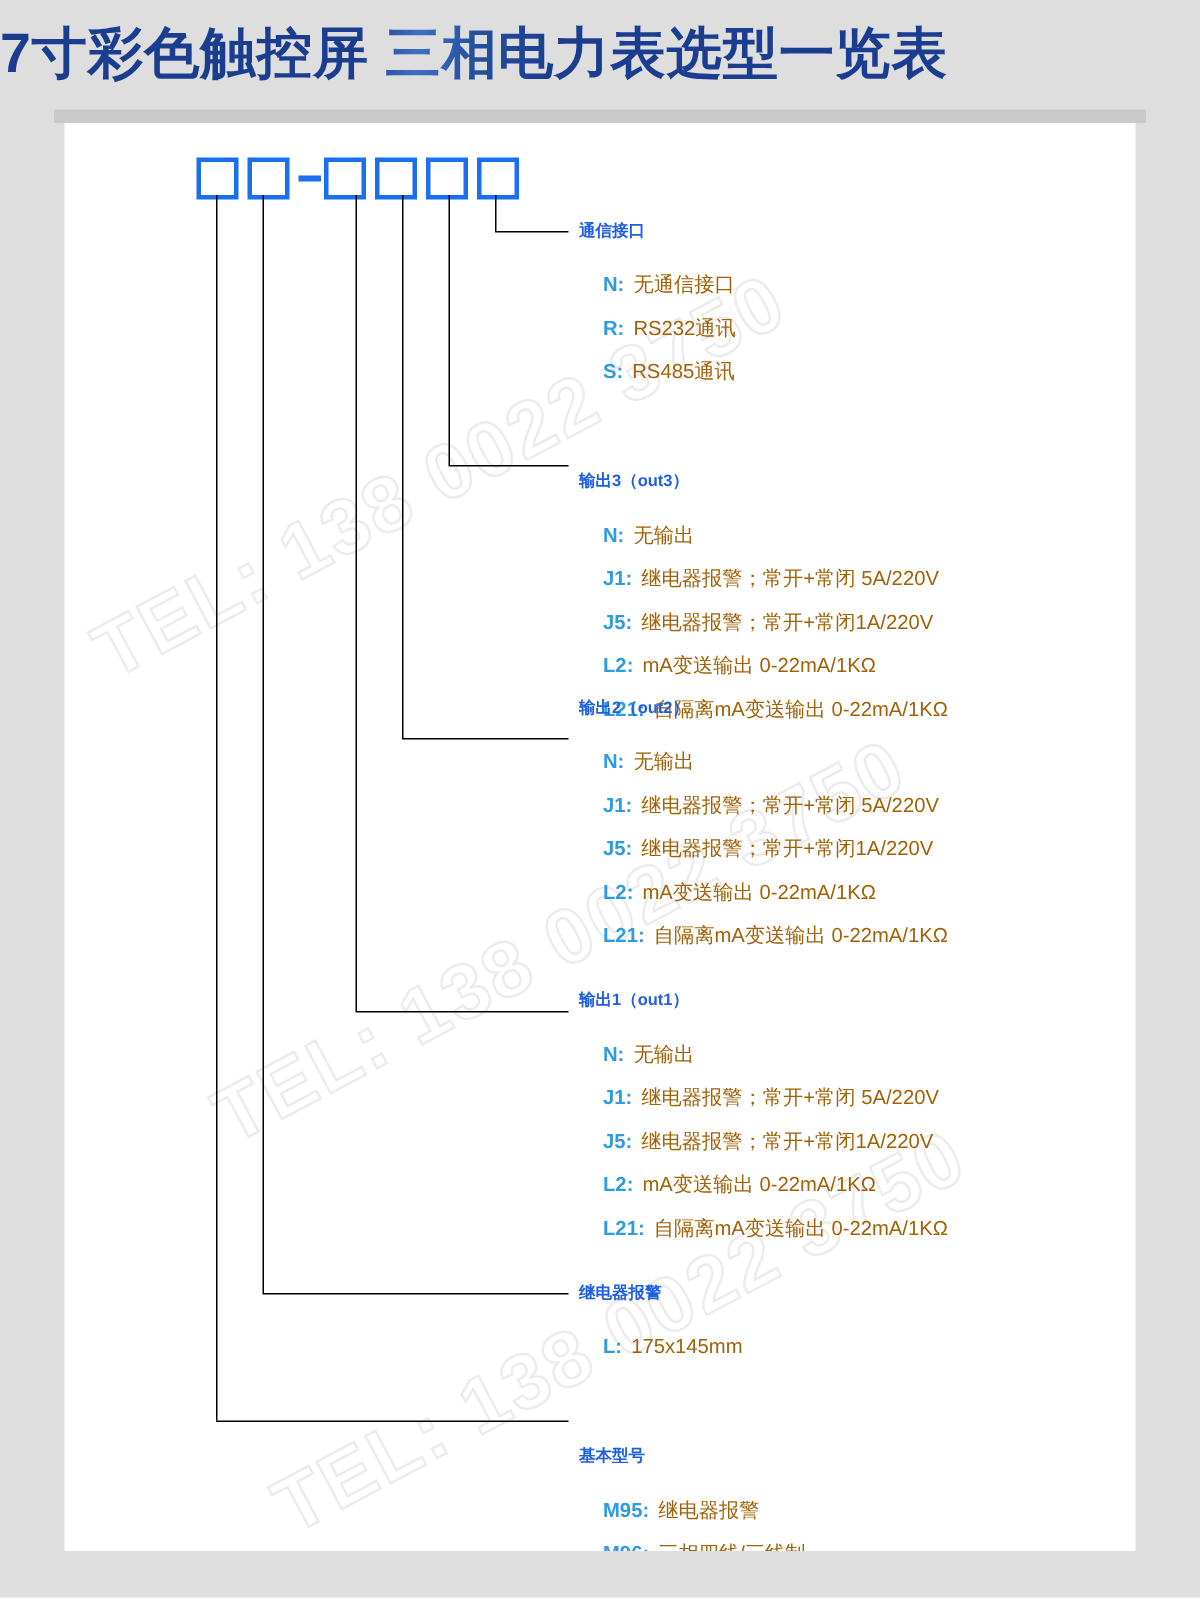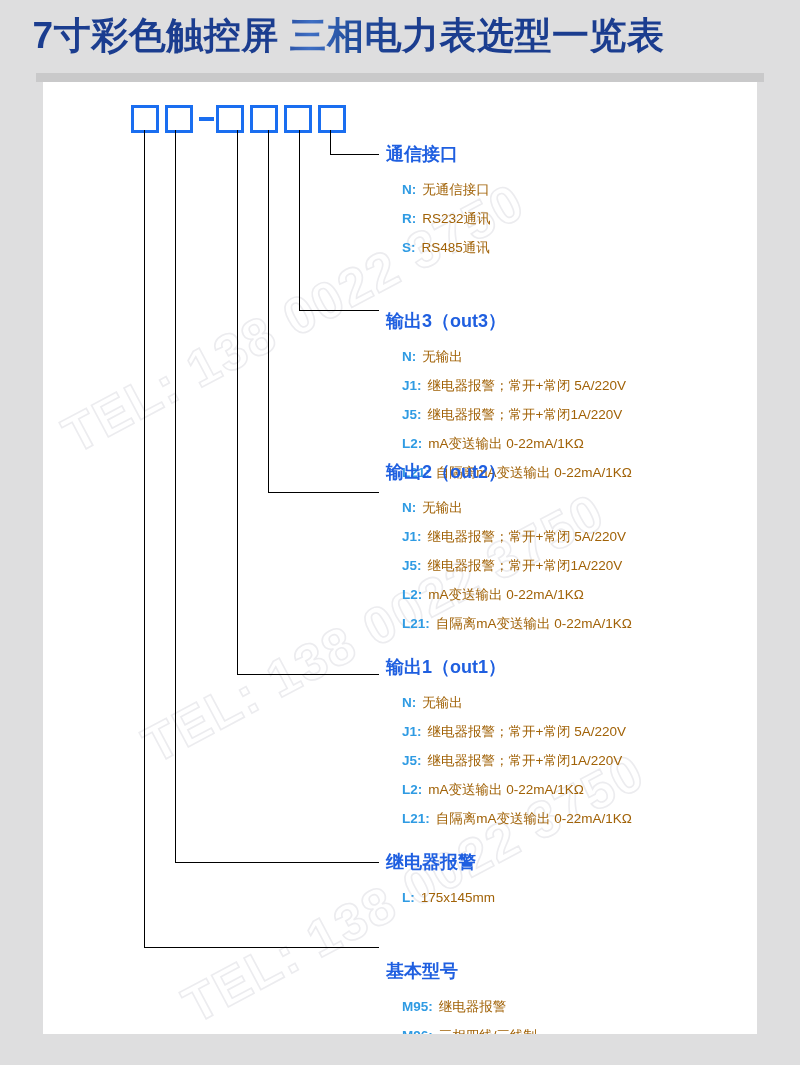--- a/index.html
+++ b/index.html
@@ -17,21 +17,20 @@
 
   
   .title-bar {
     position: absolute;
     left: 0;
     top: 0;
     width: 697px;
     height: 72px;
     display: flex;
     align-items: center;
-    justify-content: center;
   }
   .title-text {
     font-size: 37px;
     font-weight: bold;
     letter-spacing: 0.5px;
     white-space: nowrap;
     background-image: linear-gradient(95deg,
         #1b3d8f 0%,
         #1b3d8f 38%,
         #3f6fc4 44%,
@@ -118,21 +117,21 @@
   }
   .v { width: 1.4px; }
   .h { height: 1.4px; }
 
   
   .section {
     position: absolute;
     left: 343px;
   }
   .sec-title {
-    font-size: 18px;
+    font-size: 11px;
     font-weight: bold;
     color: #1f5fe0;
     line-height: 18px;
     margin-bottom: 12px;
     white-space: nowrap;
   }
   .opt-row {
     display: flex;
     align-items: baseline;
     line-height: 29px;

